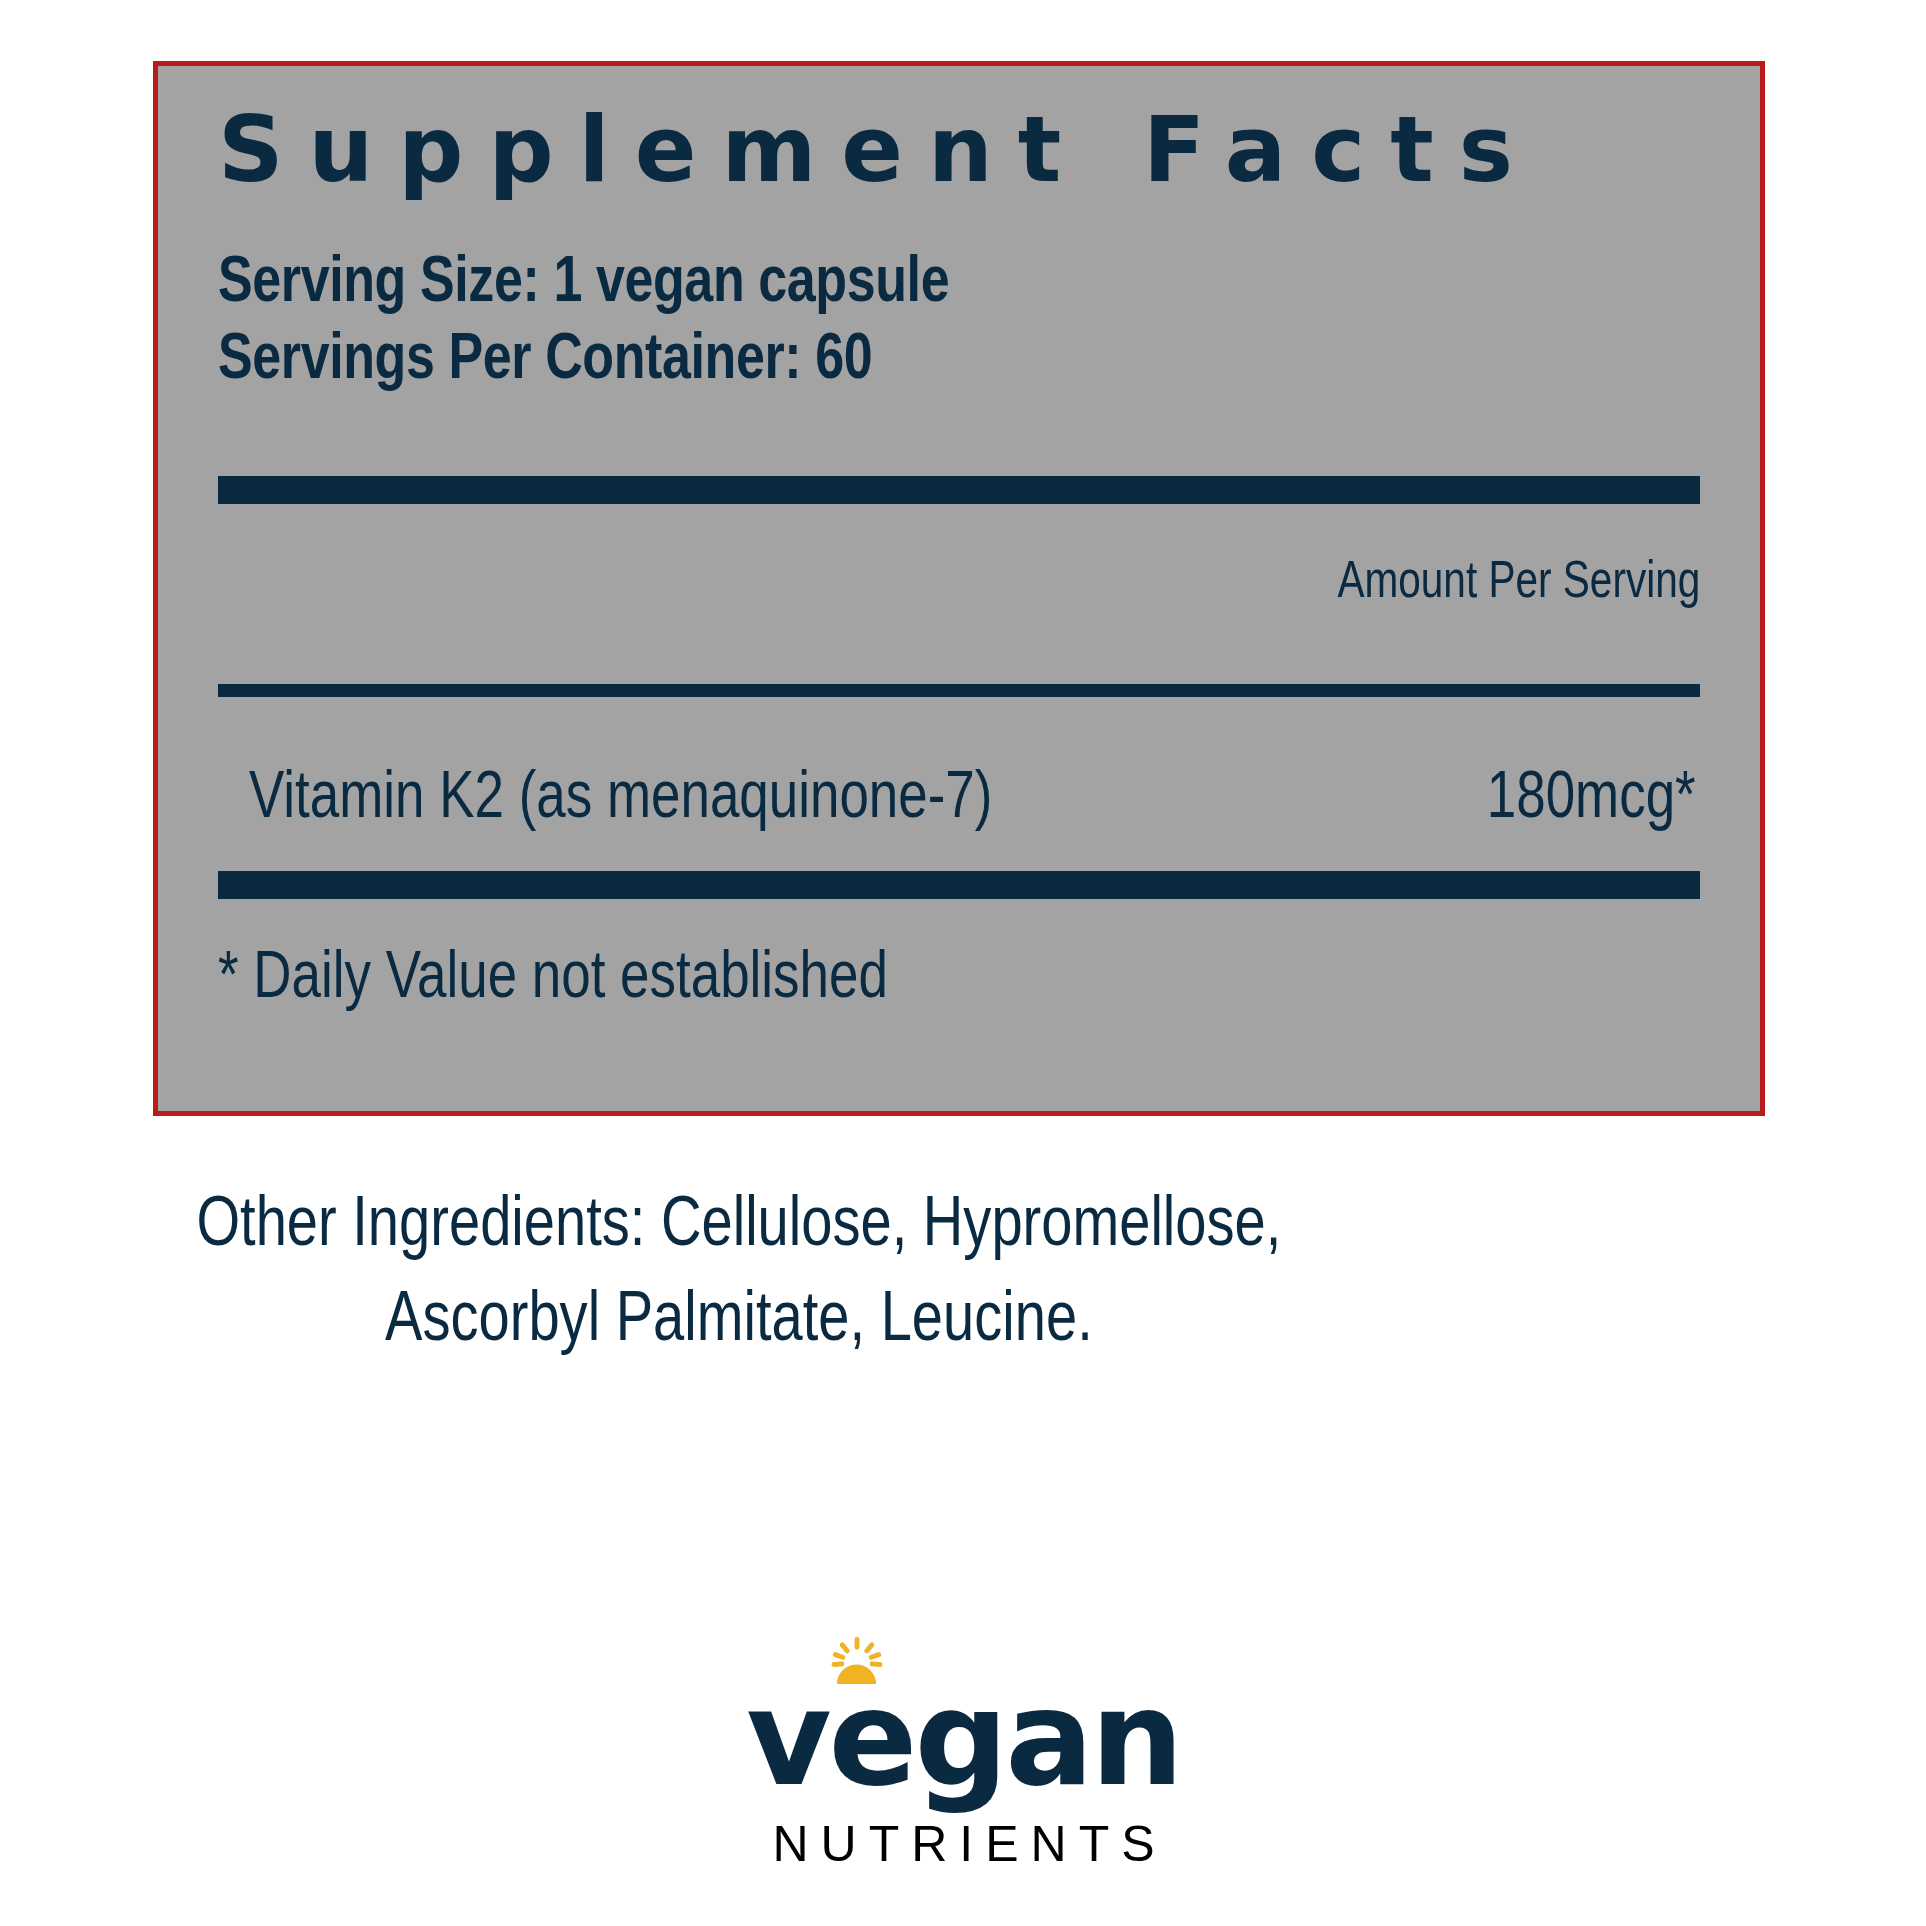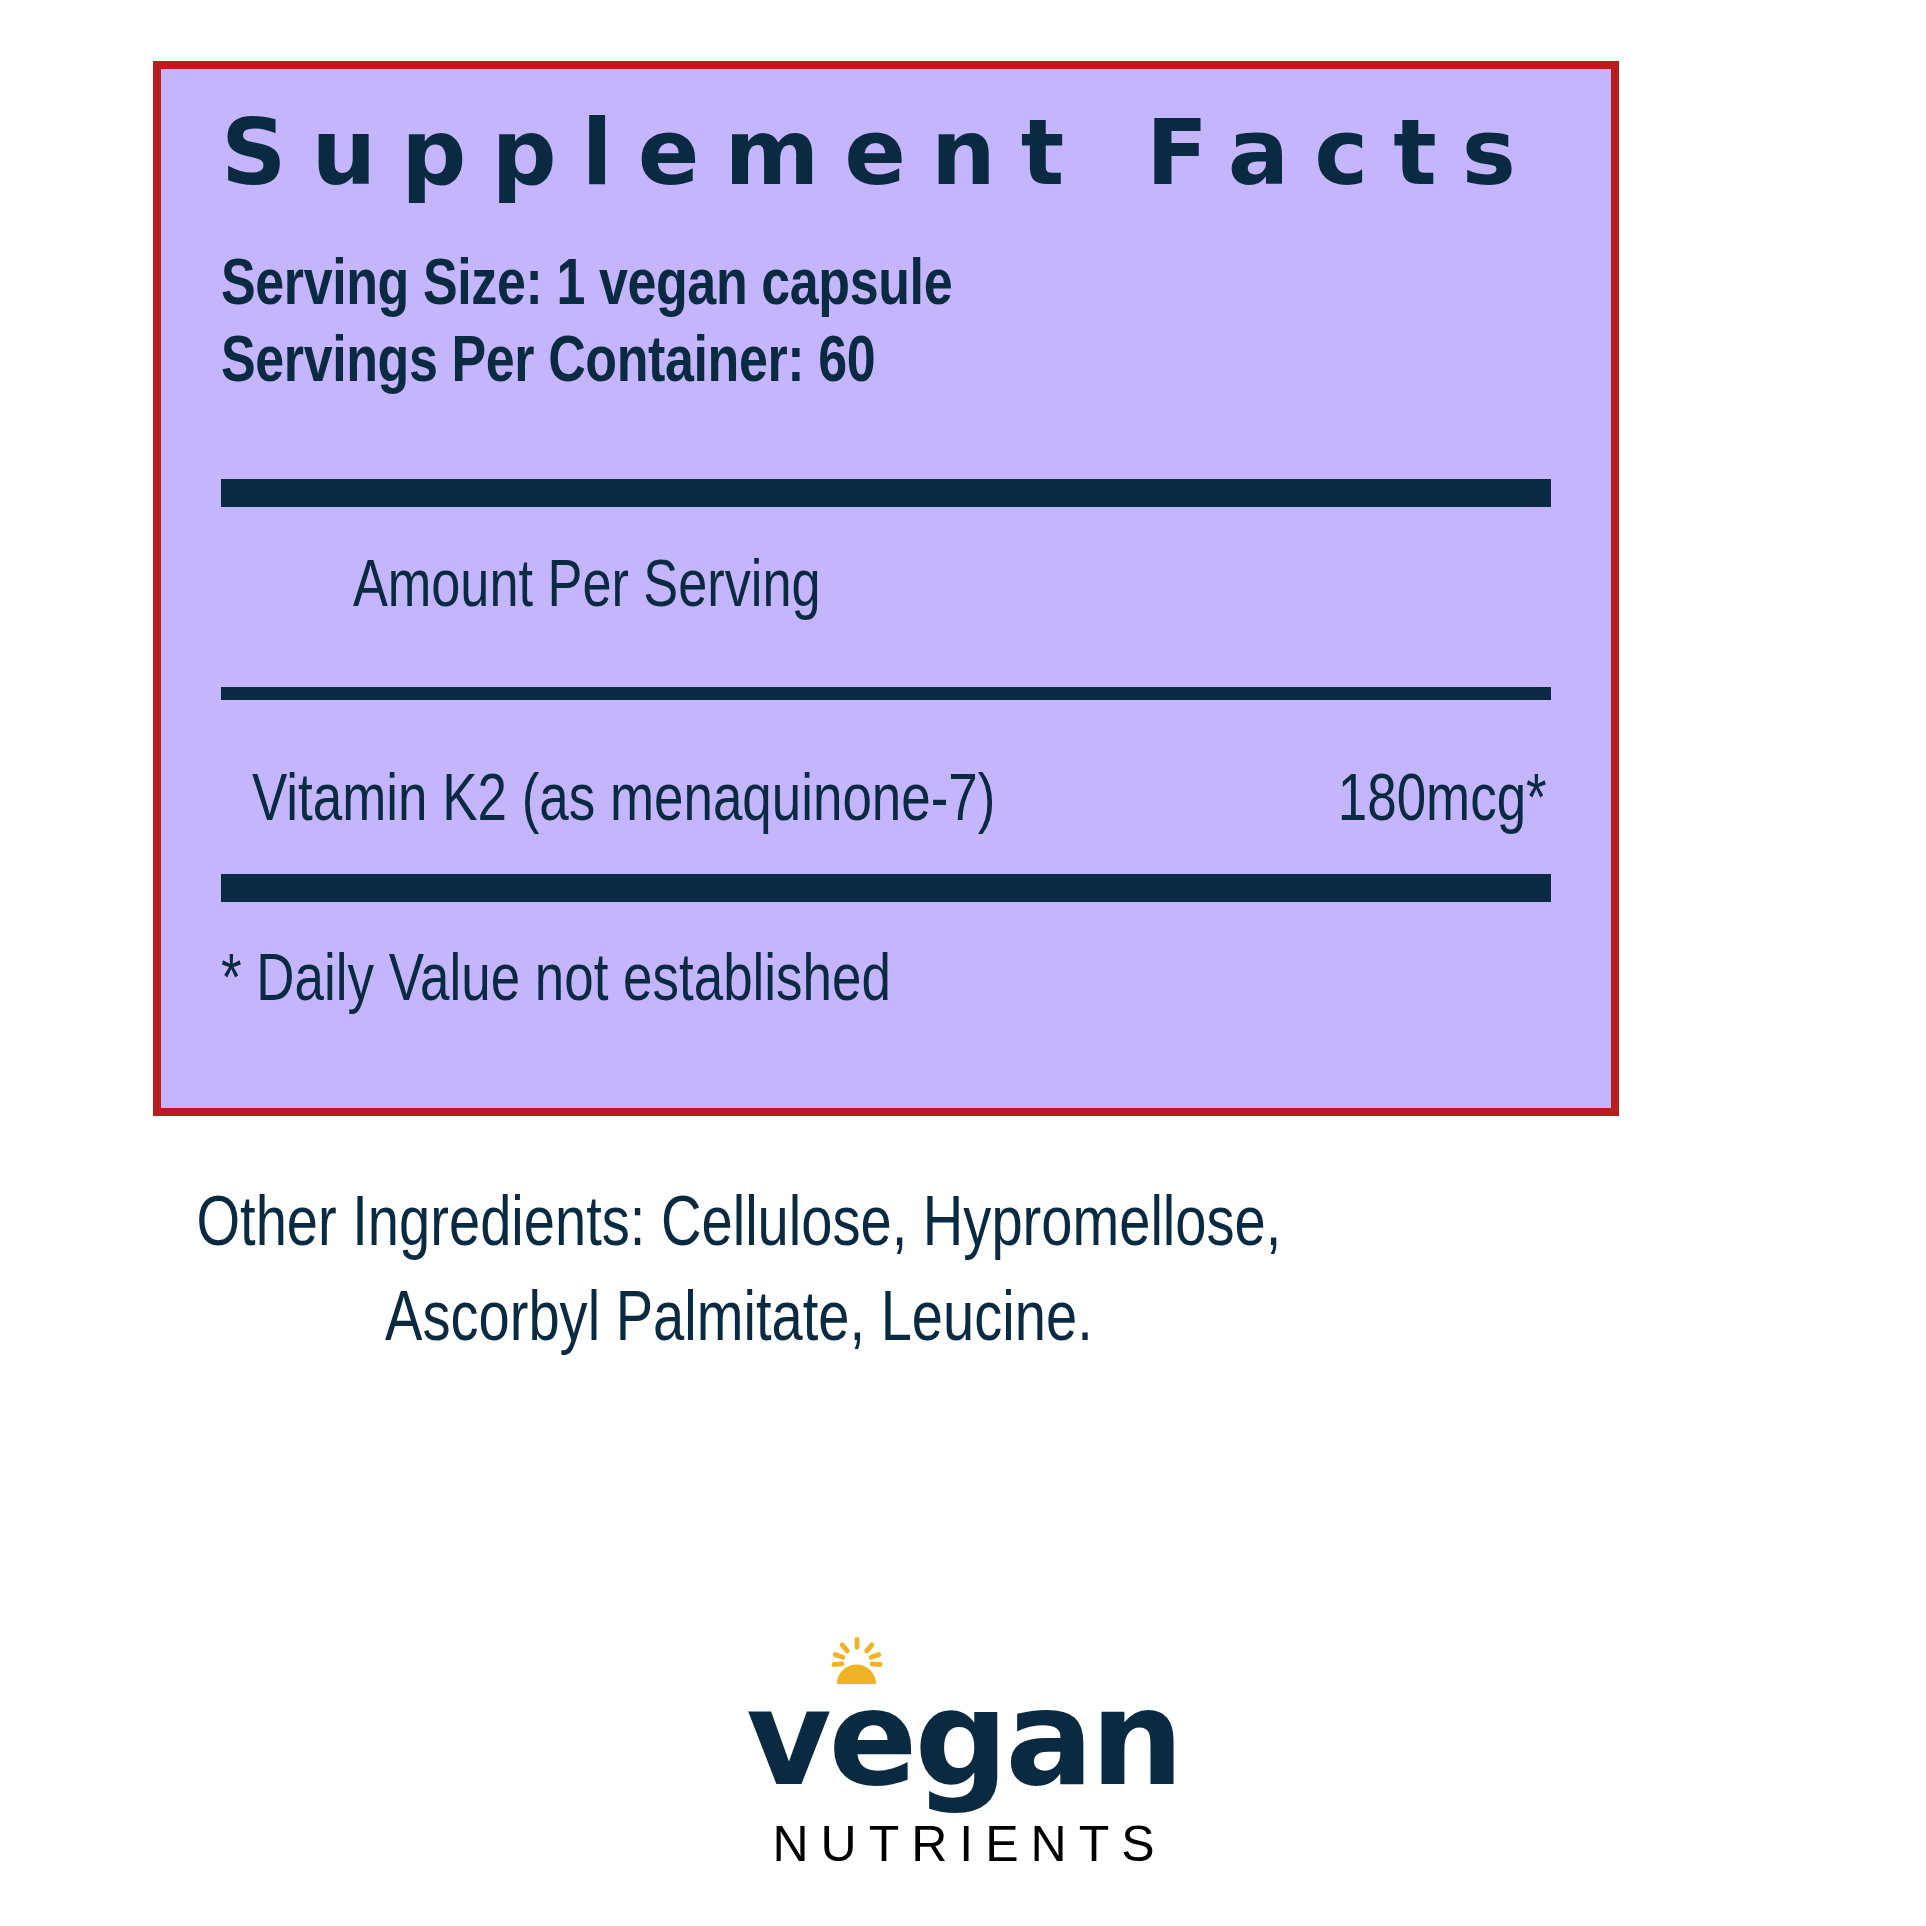--- a/index.html
+++ b/index.html
@@ -14,25 +14,25 @@
     color: #0a2a42;
     overflow: hidden;
     position: relative;
   }
 
   
   .sf-panel {
     position: absolute;
     left: 153px;
     top: 61px;
-    width: 1466px;
+    width: 1612px;
     height: 1055px;
-    border: 8px solid #b91c1c;
+    border: 5px solid #b91c1c;
     box-sizing: border-box;
-    background: #c4b5fd;
+    background: #a3a3a3;
   }
 
   .sf-inner {
     position: absolute;
     left: 60px;       
     top: 0;
     right: 60px;
     bottom: 0;
   }
 
@@ -79,24 +79,24 @@
 
   .rule-1 { top: 410px; }
   .rule-2 { top: 618px; }
   .rule-3 { top: 805px; }
 
   .sf-amount-header {
     position: absolute;
     left: 0;
     right: 0;
     top: 475px;
-    text-align: left;
-    font-family: "Liberation Sans Narrow", "Liberation Sans", sans-serif;
-    font-weight: 400;
-    font-size: 67px;
+    text-align: right;
+    font-family: "Liberation Sans Narrow", "Liberation Sans", sans-serif;
+    font-weight: 400;
+    font-size: 52px;
     line-height: 77px;
     white-space: nowrap;
     color: #0a2a42;
   }
   .sf-amount-header span {
     display: inline-block;
     transform: scaleX(0.78);
     transform-origin: right center;
   }
 

